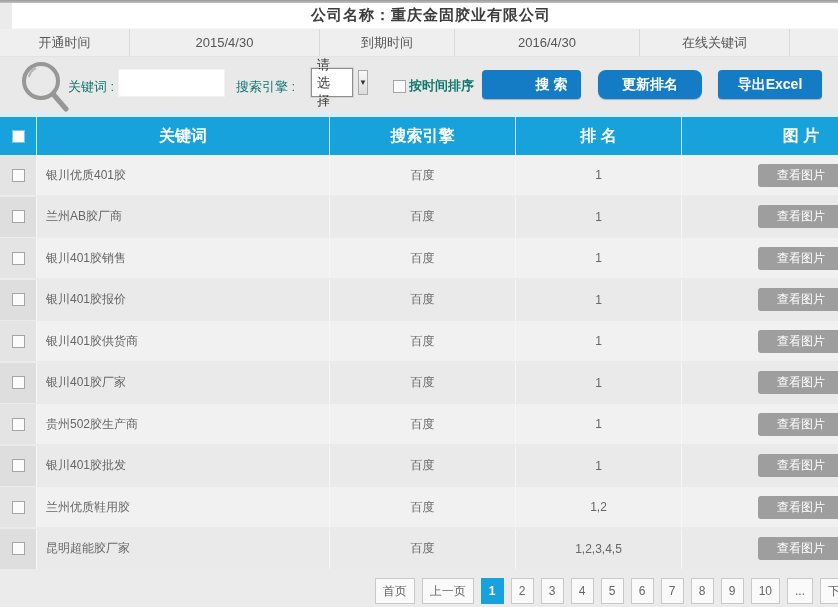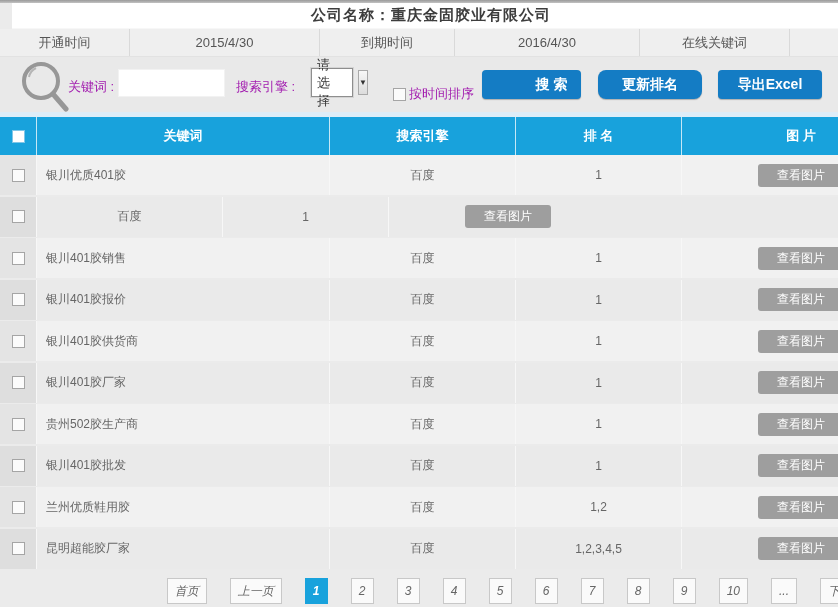--- a/index.html
+++ b/index.html
@@ -23,69 +23,69 @@
     border-bottom:1px solid #e2e2e2; }
   .info-cell { display:flex; align-items:center; justify-content:center;
     border-right:1px solid #d9d9d9; }
   .info-cell:last-child { border-right:none; }
   .ic1 { width:130px; } .ic2 { width:190px; } .ic3 { width:135px; }
   .ic4 { width:185px; } .ic5 { width:150px; } .ic6 { flex:1; }
   
   .search-bar { position:absolute; top:57px; left:0; width:100%; height:55px;
     background:#e9e9e9; }
   .mag { position:absolute; left:16px; top:3px; }
-  .lbl { font-size:13px; color:#a21caf; }
+  .lbl { font-size:13px; color:#0f766e; }
   .kw-label { position:absolute; left:68px; top:21px; }
   .kw-input { position:absolute; left:118px; top:12px; width:107px; height:28px;
     border:1px solid #f2f2f2; background:#fff; font-size:13px; padding:0 6px; color:#333; }
   .eng-label { position:absolute; left:236px; top:21px; }
   .engine-select { position:absolute; left:311px; top:11px; width:42px; height:29px;
     background:#fff; border:1px solid #8e8e8e; outline:1px solid #d4d4d4;
     display:flex; align-items:center; cursor:default;gap:28px; }
   .engine-select .sel-text { flex:1; font-size:13px; color:#333; padding-left:5px; }
   .engine-select .sel-arrow { width:17px; height:25px; margin-right:1px;
     background:linear-gradient(#f8f8f8,#dcdcdc); border:1px solid #a9a9a9;
     display:flex; align-items:center; justify-content:center; font-size:8px; color:#333; }
-  .time-check { position:absolute; left:393px; top:28px; display:flex; align-items:center; }
+  .time-check { position:absolute; left:393px; top:20px; display:flex; align-items:center;font-weight:bold; }
   .cbox { width:13px; height:13px; background:#fbfbfb; border:1px solid #a5a5a5;
     display:inline-block; }
   .time-check .lbl { margin-left:3px; }
   .btn-blue { position:absolute; top:13px; height:29px; background:#147cc4;
     border:none; border-radius:4px; color:#fff; font-weight:bold; font-size:14px;
     font-family:inherit; cursor:pointer; box-shadow:0 1px 1px rgba(0,0,0,.25); }
   .btn-search { left:482px; width:99px;padding-left:40px; }
   .btn-update { left:598px; width:104px;border-radius:8px; }
   .btn-export { left:718px; width:104px; }
   
   .blue-strip { position:absolute; top:112px; left:0; width:100%; height:5px;
     background:#ddedf8; }
   
   .tbl { position:absolute; top:117px; left:0; width:920px; }
   .thead { display:flex; height:38px; background:#18a2dc; align-items:stretch; }
   .th { display:flex; align-items:center; justify-content:center; color:#fff;
-    font-size:13px; font-weight:bold; border-right:1px solid rgba(255,255,255,.75); }
+    font-size:16px; font-weight:bold; border-right:1px solid rgba(255,255,255,.75); }
   .th:last-child { border-right:none; }
   .c-check { width:37px; } .c-kw { width:293px; } .c-eng { width:186px; }
   .c-rank { width:166px; } .c-img { width:238px; }
   .hd-cb { width:13px; height:13px; background:#fff; border:1px solid #7fc6e8; }
   .trow { display:flex; height:40px; margin-bottom:1.5px; background:#f1f1f1;
     align-items:stretch; }
   .trow:nth-child(even) { background:#eaeaea; }
   .td { display:flex; align-items:center; justify-content:center; font-size:12px;
     color:#666; border-right:1px solid #f7f7f7; }
   .td:last-child { border-right:none; }
   .td.c-check { background:rgba(0,0,0,.05); }
   .td.c-kw { justify-content:flex-start; padding-left:9px; }
   .view-btn { background:#9e9e9e; border:none; border-radius:3px; color:#fff;
     font-size:12px; font-family:inherit; height:23px; width:86px; cursor:pointer; }
   
   .pager { position:absolute; top:578px; right:-34px; display:flex; }
-  .pg { height:23px; min-width:23px; padding:12px 7px; margin-left:23px;
+  .pg { height:23px; min-width:23px; padding:12px 7px; margin-left:7px;
     background:#fafafa; border:1px solid #c8c8c8; color:#666; font-size:12px;
-    display:flex; align-items:center; justify-content:center; cursor:pointer;font-style:italic; }
+    display:flex; align-items:center; justify-content:center; cursor:pointer; }
   .pg.active { background:#18a2dc; border-color:#18a2dc; color:#fff; font-weight:bold; }
 </style>
 </head>
 <body>
 
 <div id="page">
   <div class="top-strip"></div>
 
   <div class="title-bar">
     <span class="title">公司名称：重庆金固胶业有限公司</span>
@@ -143,20 +143,21 @@
         <div class="td c-eng">百度</div>
         <div class="td c-rank">1</div>
         <div class="td c-img">
           <button class="view-btn">查看图片</button>
         </div>
       </div>
         <div class="trow">
         <div class="td c-check">
           <span class="cbox"></span>
         </div>
+        <div class="td c-kw">兰州AB胶厂商</div>
         <div class="td c-eng">百度</div>
         <div class="td c-rank">1</div>
         <div class="td c-img">
           <button class="view-btn">查看图片</button>
         </div>
       </div>
         <div class="trow">
         <div class="td c-check">
           <span class="cbox"></span>
         </div>

